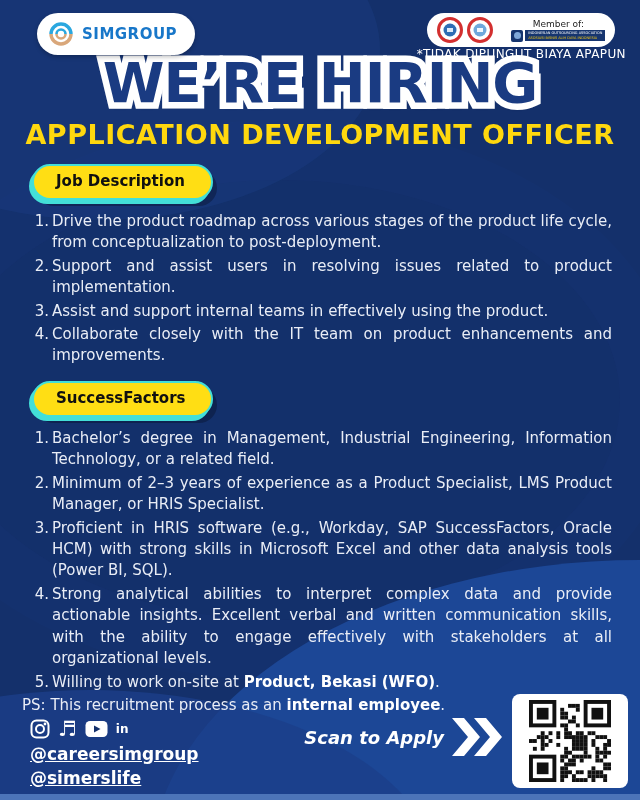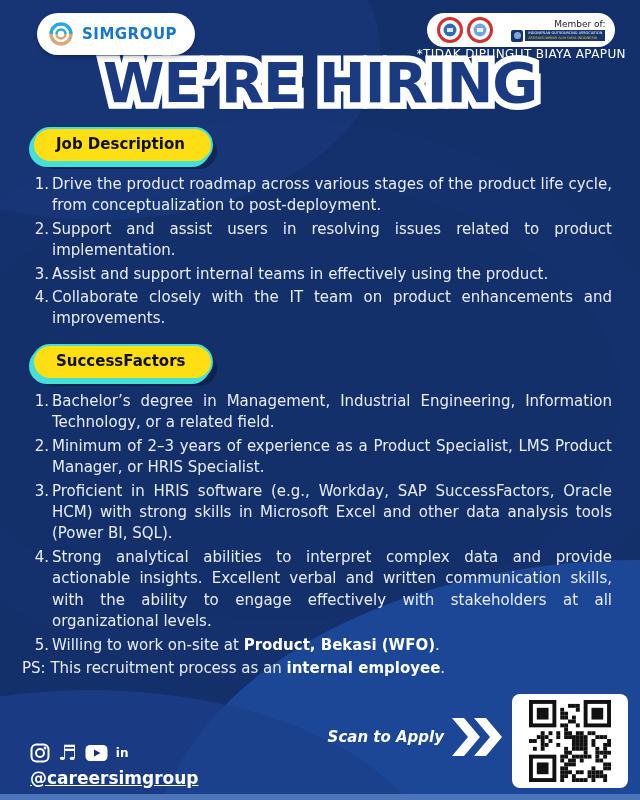--- a/index.html
+++ b/index.html
@@ -20,21 +20,21 @@
 
   
   .header { position:absolute; top:13px; left:37px; right:14px; display:flex;
     justify-content:space-between; align-items:flex-start; z-index:5; }
   .brand-pill { background:#fff; border-radius:22px; height:42px; padding:0 18px 0 10px;
     display:flex; align-items:center; gap:7px; box-shadow:0 2px 4px rgba(0,0,0,.25); }
   .brand-name { color:#1877C9; font-weight:bold; font-size:15px; letter-spacing:.5px; }
   .member-wrap { display:flex; flex-direction:column; align-items:center; }
   .member-pill { background:#fff; border-radius:18px; height:34px; padding:0 10px;
     display:flex; align-items:center; gap:4px; }
-  .member-right { display:flex; flex-direction:column; align-items:flex-end; margin-left:14px; }
+  .member-right { display:flex; flex-direction:column; align-items:center; margin-left:14px; }
   .member-label { color:#222; font-size:9px; }
   .assoc-strip { display:flex; align-items:center; gap:2px; margin-top:1px; }
   .assoc-logo { width:12px; height:12px; background:#16356f; border-radius:2px;
     display:flex; align-items:center; justify-content:center; }
   .assoc-logo i { display:block; width:7px; height:7px; border-radius:50%; background:#7fa8d9; }
   .assoc-text { background:#16356f; padding:1px 3px; }
   .assoc-text div { color:#fff; font-size:3.5px; line-height:4.5px; white-space:nowrap; }
   .assoc-text div:last-child { color:#f3c614; }
   .member-disclaimer { color:#fff; font-weight:normal; font-size:12px; letter-spacing:.4px; }
 
@@ -61,21 +61,21 @@
   .ps-note b, ol.job-list b { font-weight:bold; color:#ffffff; }
 
   
   .social-block { position:absolute; left:30px; bottom:12px; z-index:3; }
   .social-row { display:flex; align-items:center; gap:8px; height:22px; }
   .tiktok-glyph { color:#fff; font-size:21px; font-weight:bold; line-height:20px; }
   .li-glyph { color:#fff; font-size:12px; font-weight:bold; line-height:20px; }
   .handle { color:#fff; font-weight:bold; font-size:17px; margin-top:4px;text-decoration:underline; }
   .scan-cta { position:absolute; right:138px; bottom:44px; display:flex; align-items:center;
     gap:6px; z-index:3; }
-  .scan-text { color:#fff; font-size:15px; font-weight:bold; font-style:italic; }
+  .scan-text { color:#fff; font-size:18px; font-weight:bold; font-style:italic; }
   .qr-box { position:absolute; right:12px; bottom:12px; width:116px; height:94px; background:#fff;
     border-radius:8px; display:flex; align-items:center; justify-content:center; z-index:3; }
 </style>
 </head>
 <body>
 
 <div class="poster">
   <div class="wave-top-left"></div>
   <div class="wave-mid"></div>
   <div class="wave-bottom-right"></div>
@@ -116,20 +116,21 @@
               <div>ASOSIASI BISNIS ALIH DAYA INDONESIA</div>
             </div>
           </div>
         </div>
       </div>
       <div class="member-disclaimer">*TIDAK DIPUNGUT BIAYA APAPUN</div>
     </div>
   </div>
 
   <h1 class="big-title" data-text="WE’RE HIRING">WE’RE HIRING</h1>
+  <div class="position-title">APPLICATION DEVELOPMENT OFFICER</div>
 
   <div class="content">
     <div class="section">
       <div class="pill-heading">Job Description</div>
       <ol class="job-list">
           <li>
             <span class="num">1.</span>
             <div class="li-body"><span>Drive the product roadmap across various stages of the product life cycle, from conceptualization to post-deployment.</span></div>
           </li>
           <li>
@@ -184,20 +185,21 @@
         <circle cx="15" cy="5" r="1.4" fill="#fff"></circle>
       </svg>
       <span class="tiktok-glyph">♬</span>
       <svg width="23" height="18" viewBox="0 0 23 18">
         <rect x="0.5" y="1" width="22" height="16" rx="4.5" fill="#fff"></rect>
         <polygon points="9,5.5 15.5,9 9,12.5" fill="#14306B"></polygon>
       </svg>
       <span class="li-glyph">in</span>
     </div>
     <div class="handle">@careersimgroup</div>
+    <div class="handle">@simerslife</div>
   </div>
 
   <div class="scan-cta">
     <span class="scan-text">Scan to Apply</span>
     <svg width="52" height="38" viewBox="0 0 52 38">
       <polygon points="2,0 14,0 30,19 14,38 2,38 18,19" fill="#fff"></polygon>
       <polygon points="24,0 36,0 52,19 36,38 24,38 40,19" fill="#fff"></polygon>
     </svg>
   </div>
 

